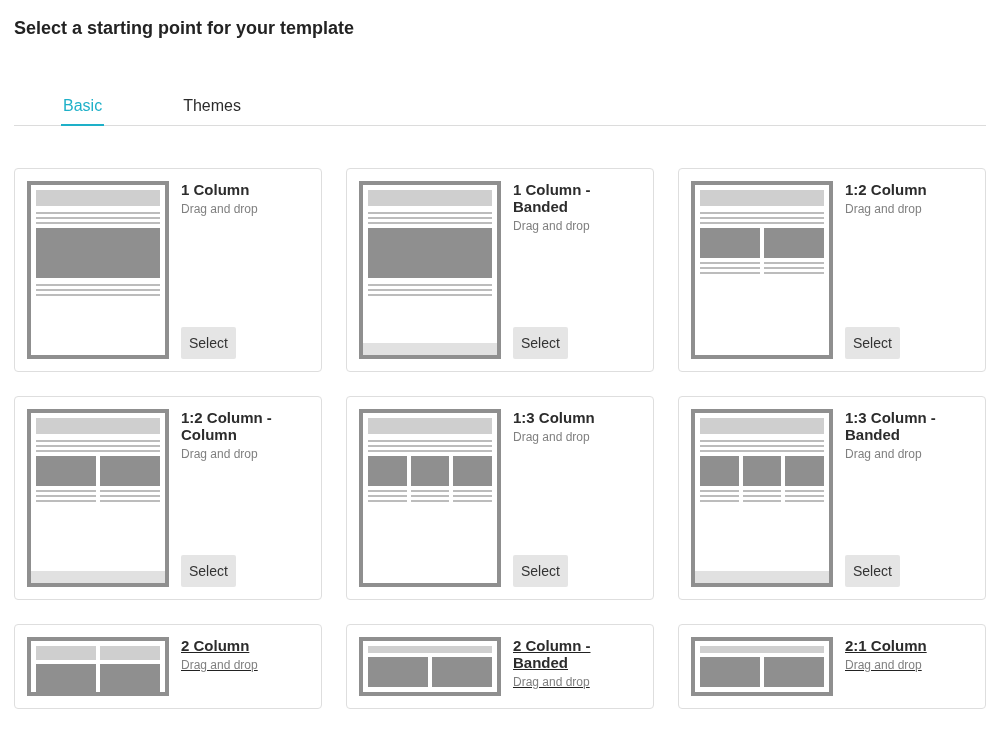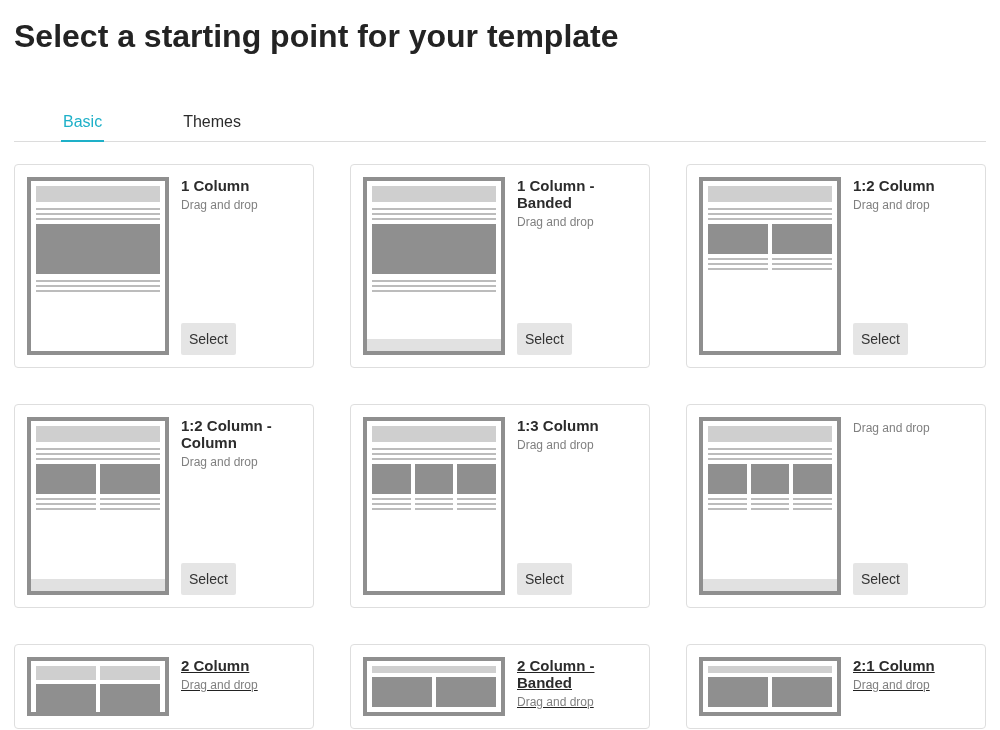--- a/index.html
+++ b/index.html
@@ -4,21 +4,21 @@
 <style>
   * { box-sizing: border-box; margin: 0; padding: 0; }
   body {
     font-family: -apple-system, BlinkMacSystemFont, "Segoe UI", Helvetica, Arial, sans-serif;
     background: #fff;
     color: #222;
     padding: 18px 14px 0 14px;
     width: 1000px;
   }
   h1.page-title {
-    font-size: 32px;
+    font-size: 18px;
     font-weight: 600;
     color: #232323;
     margin-bottom: 50px;
   }
   .tabs {
     display: flex;
     border-bottom: 1px solid #dcdcdc;
     gap: 30px;
   }
   .tab {
@@ -35,22 +35,22 @@
   .tab.active::after {
     content: "";
     position: absolute;
     left: 0; right: 0; bottom: -1px;
     height: 2px;
     background: #1eb0c8;
   }
   .grid {
     display: grid;
     grid-template-columns: repeat(3, 1fr);
-    gap: 36px;
-    margin-top: 22px;
+    gap: 24px;
+    margin-top: 42px;
   }
   .card {
     border: 1px solid #dedede;
     border-radius: 4px;
     padding: 12px;
     display: flex;
     gap: 12px;
     height: 204px;
     overflow: hidden;
   }
@@ -276,20 +276,21 @@
           </div>
         <div class="col">
             <div class="p-line"></div>
             <div class="p-line"></div>
             <div class="p-line"></div>
           </div>
       </div>
       <div class="p-footer"></div>
     </div>
     <div class="side">
+      <div class="tpl-title">1:3 Column - Banded</div>
       <div class="tpl-sub">Drag and drop</div>
       <button class="select-btn">Select</button>
     </div>
   </div>
 
   <div class="card short">
     <div class="preview">
       <div class="p-row" style="gap:4px;">
         <div class="p-block" style="height:14px;background:#cfcfcf;"></div>
         <div class="p-block" style="height:14px;background:#cfcfcf;"></div>

